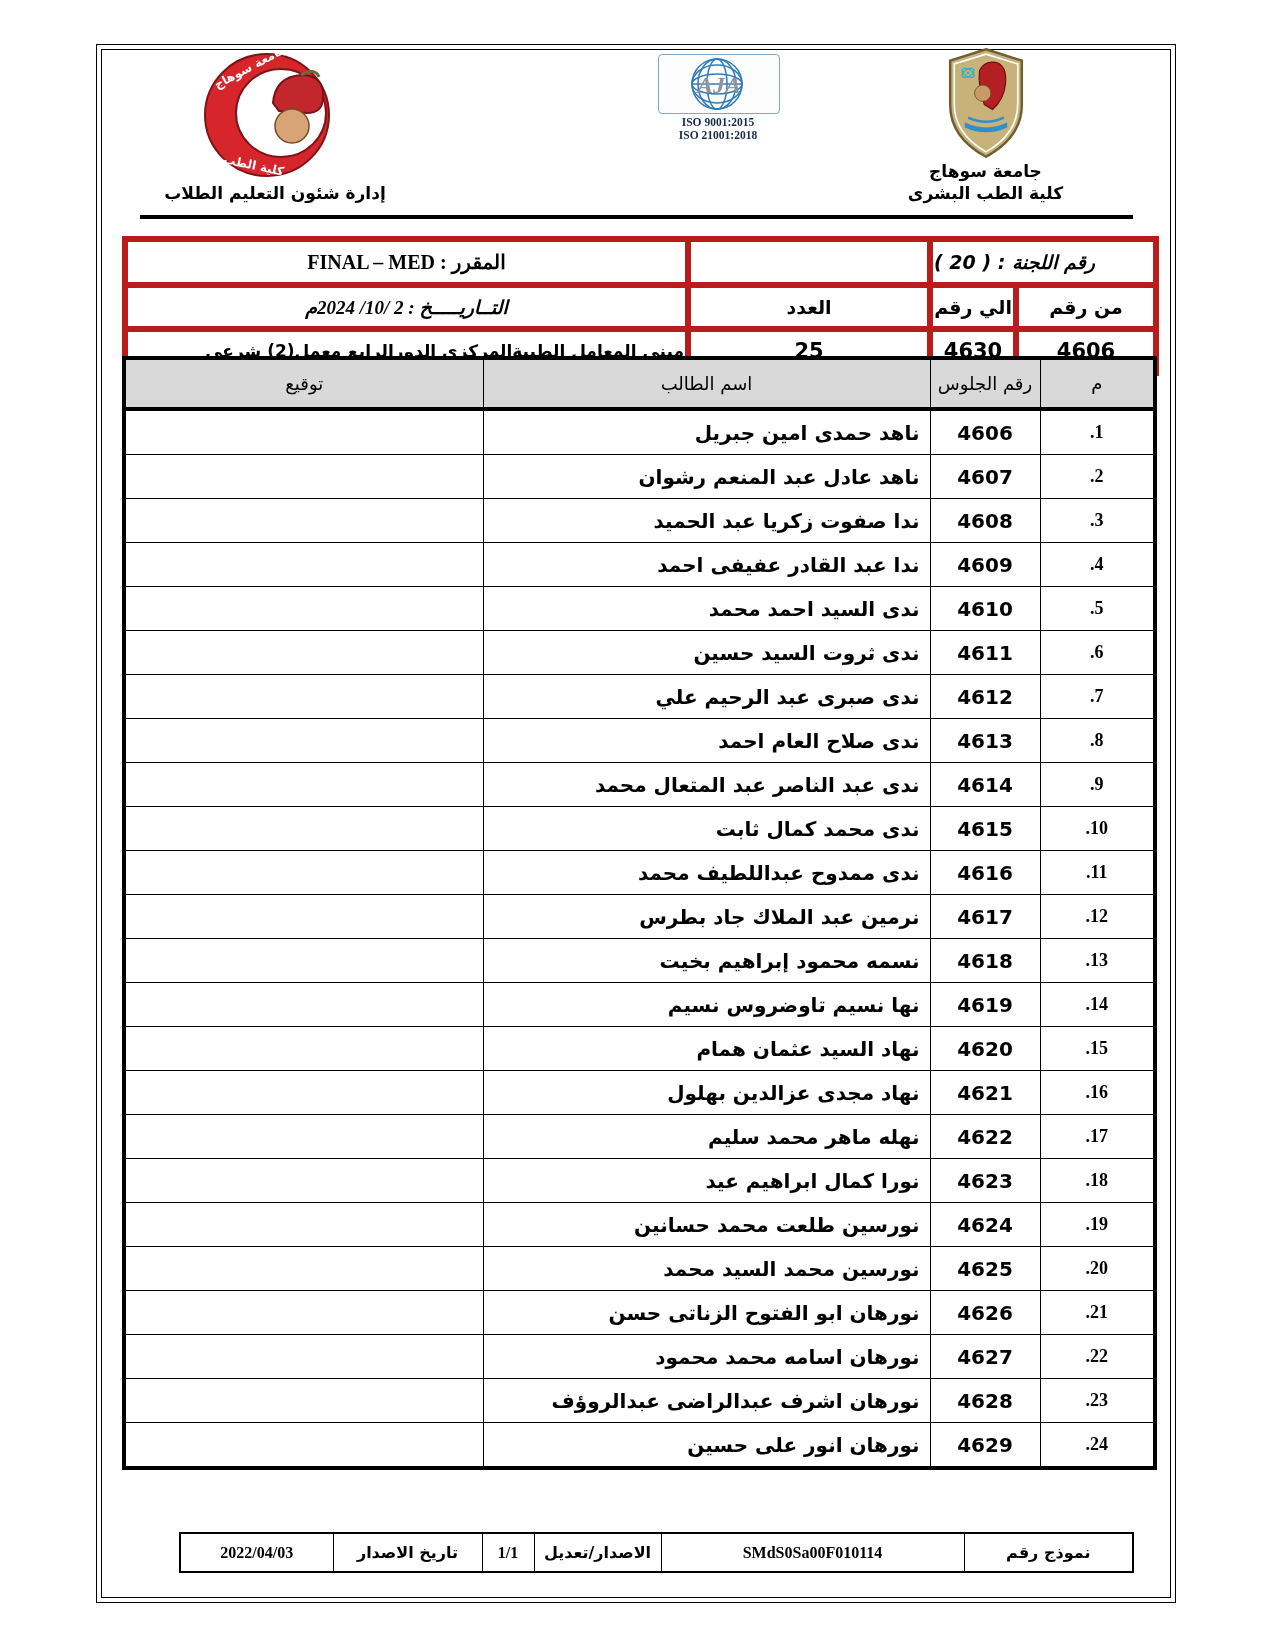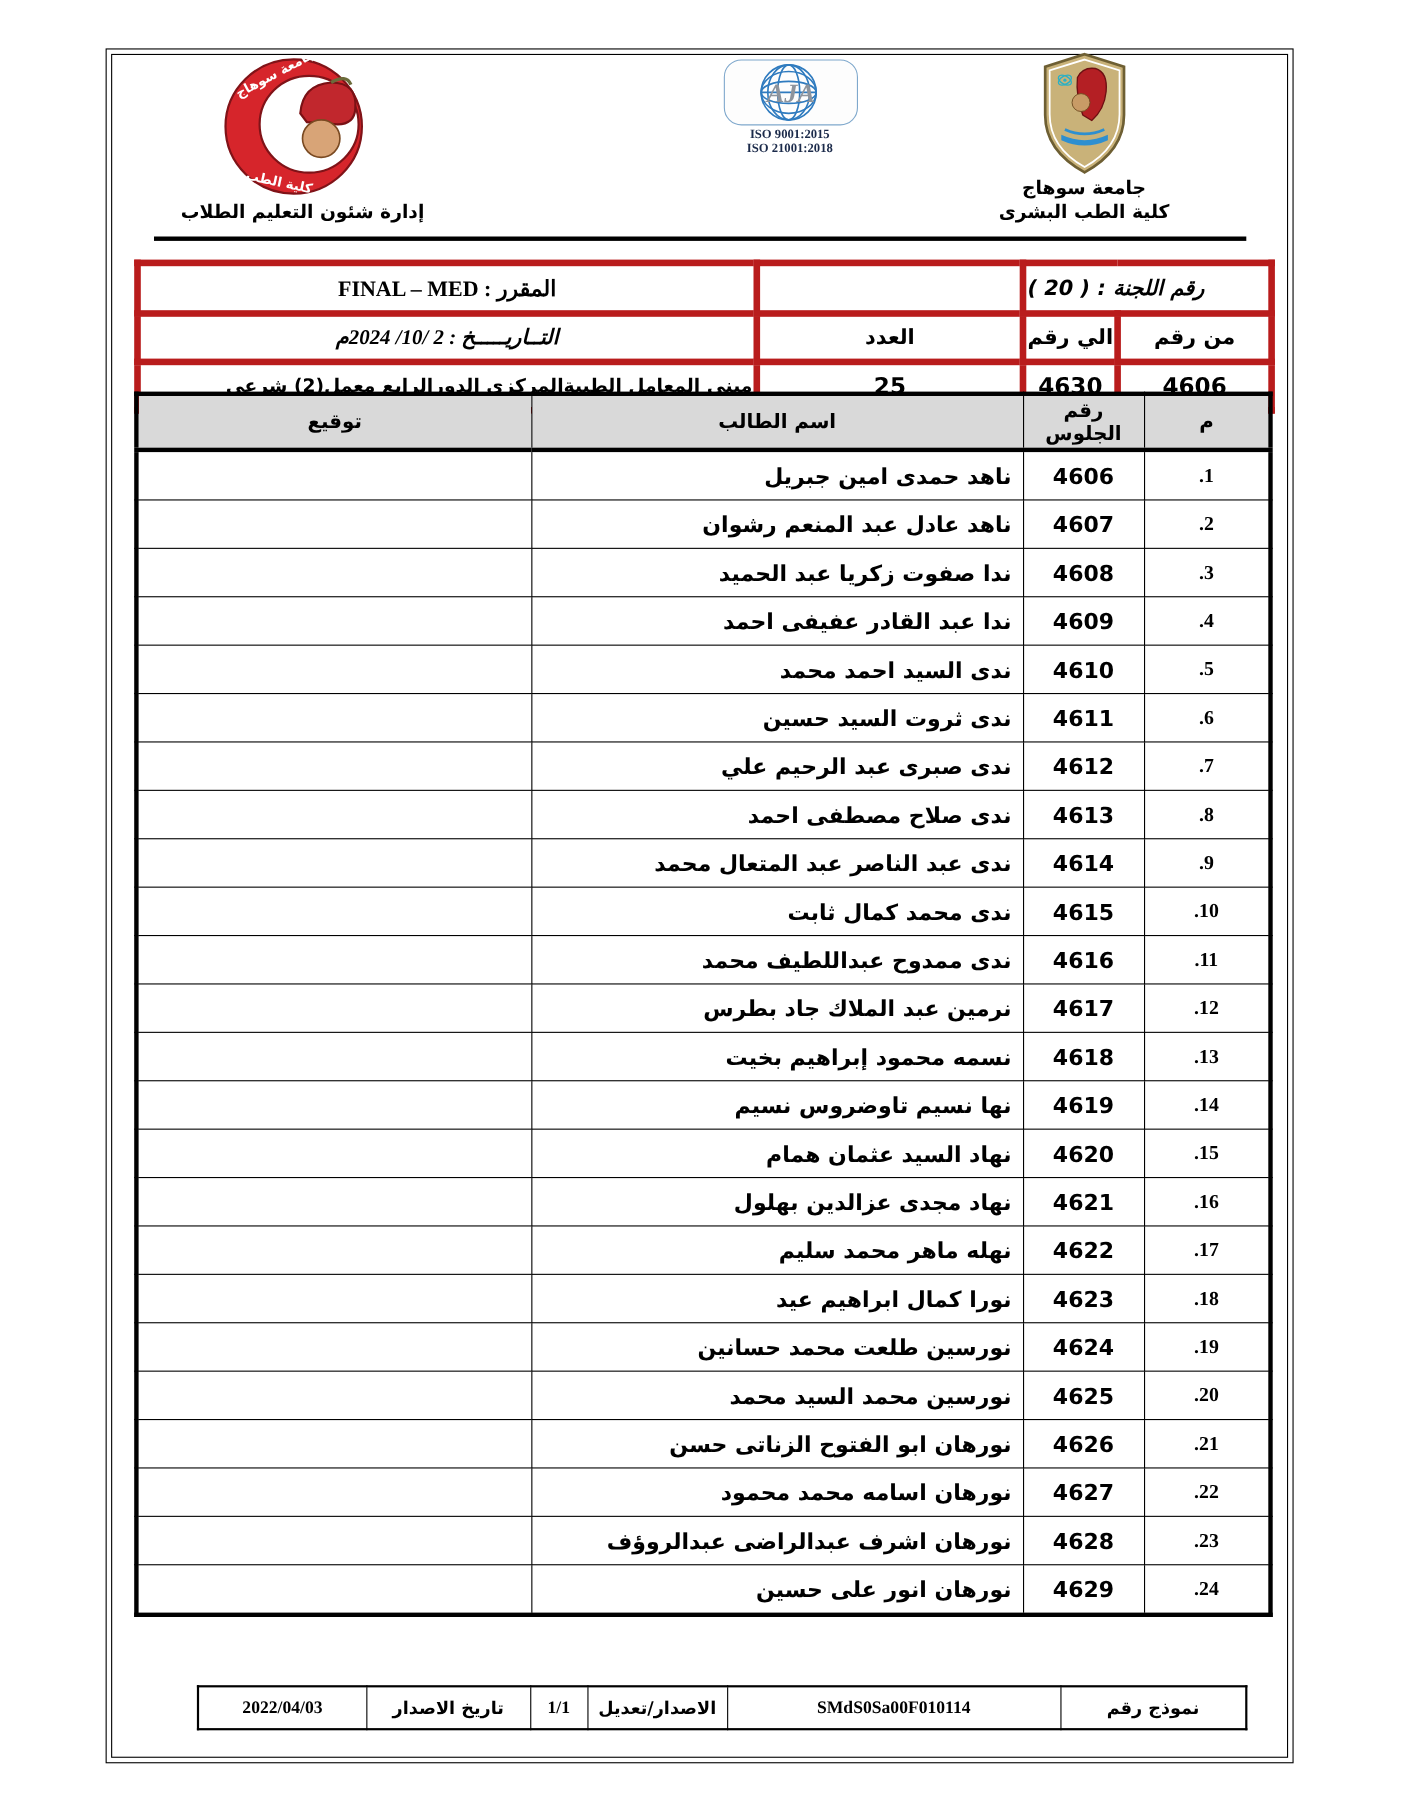--- a/index.html
+++ b/index.html
@@ -15,21 +15,21 @@
   .dept-label{position:absolute;left:135px;top:183px;width:280px;text-align:center;font-weight:bold;font-size:17px;}
 
   .egac-box{position:absolute;left:497px;top:52px;width:150px;height:86px;border:1px solid #8a8a8a;
             display:flex;flex-direction:column;align-items:center;justify-content:flex-start;padding-top:1px;box-sizing:border-box;background:#fff;}
   .egac-arc{font-size:7px;color:#1d4f9e;font-weight:bold;line-height:8px;}
   .egac-mountains{width:92px;height:18px;display:block;}
   .egac-name{font-family:"Liberation Serif",serif;font-weight:bold;font-size:15px;letter-spacing:7px;color:#1d4f9e;line-height:15px;padding-left:7px;}
   .egac-accredited{font-weight:bold;font-size:12px;color:#cf2027;line-height:13px;}
   .egac-cert{font-size:8.5px;font-weight:bold;color:#222;line-height:10px;}
 
-  .aja-box{position:absolute;left:658px;top:54px;width:120px;height:58px;border:1px solid #7fa8cc;border-radius:16px;background:#fdfdfd;}
+  .aja-box{position:absolute;left:658px;top:54px;width:120px;height:58px;border:1px solid #7fa8cc;border-radius:4px;background:#fdfdfd;}
   .aja-box svg{width:100%;height:100%;display:block;}
   .aja-text{font-family:"Liberation Serif",serif;font-weight:bold;font-style:italic;font-size:24px;fill:#8e949c;}
   .aja-iso{position:absolute;left:645px;top:116px;width:146px;text-align:center;
            font-family:"Liberation Serif",serif;font-weight:bold;font-size:11.5px;color:#1b2a4a;line-height:13px;}
 
   .center-titles{position:absolute;left:480px;top:139px;width:320px;text-align:center;font-weight:bold;font-size:17.5px;line-height:21.5px;direction:rtl;}
 
   .shield-logo{position:absolute;left:925px;top:46px;width:122px;height:114px;}
   .univ-labels{position:absolute;left:893px;top:160px;width:185px;text-align:center;font-weight:bold;font-size:17px;line-height:22px;direction:rtl;}
 
@@ -43,21 +43,21 @@
   .info-table td{border:6px solid #b91c1c;font-weight:bold;vertical-align:middle;}
   .cell-committee{font-size:19px;text-align:left;padding-right:8px;height:38px;font-style:italic;}
   .cell-course{font-family:"Liberation Serif",serif;font-size:20px;text-align:center;}
   .cell-range-label{font-size:19px;text-align:center;height:36px;}
   .cell-date{font-family:"Liberation Serif",serif;font-size:19px;text-align:center;font-style:italic;}
   .cell-range-value{font-size:21px;text-align:center;height:36px;}
   .cell-location{font-size:17px;text-align:right;}
 
   .main-table{position:absolute;left:122px;top:356px;width:1031px;border:4px solid #000;}
   .main-table th{background:#d9d9d9;border:1px solid #000;border-bottom:4px solid #000;height:45px;
-                 font-size:18px;font-weight:bold;text-align:center;vertical-align:middle;}
+                 font-size:18px;font-weight:normal;text-align:center;vertical-align:middle;}
   .main-table td{border:1px solid #000;height:41px;vertical-align:middle;}
   .c-serial{font-family:"Liberation Serif",serif;font-size:18px;font-weight:bold;text-align:center;direction:ltr;}
   .c-seat{font-size:20px;font-weight:bold;text-align:center;}
   .c-name{font-size:20px;font-weight:bold;text-align:right;padding-right:10px;white-space:nowrap;}
   .c-sign{}
 
   .footer-table{position:absolute;left:179px;top:1532px;width:953px;border:2px solid #000;}
   .footer-table td{border:1px solid #000;height:35px;text-align:center;font-weight:bold;vertical-align:middle;font-size:16px;}
   .latin{font-family:"Liberation Serif",serif;direction:ltr;font-size:17px;}
 </style>
@@ -199,21 +199,21 @@
     </tr>
         <tr>
       <td class="c-serial">.7</td>
       <td class="c-seat">4612</td>
       <td class="c-name">ندى صبرى عبد الرحيم  علي</td>
       <td class="c-sign"></td>
     </tr>
         <tr>
       <td class="c-serial">.8</td>
       <td class="c-seat">4613</td>
-      <td class="c-name">ندى صلاح مصطفى احمد</td>
+      <td class="c-name">ندى صلاح العام احمد</td>
       <td class="c-sign"></td>
     </tr>
         <tr>
       <td class="c-serial">.9</td>
       <td class="c-seat">4614</td>
       <td class="c-name">ندى عبد الناصر عبد المتعال محمد</td>
       <td class="c-sign"></td>
     </tr>
         <tr>
       <td class="c-serial">.10</td>

